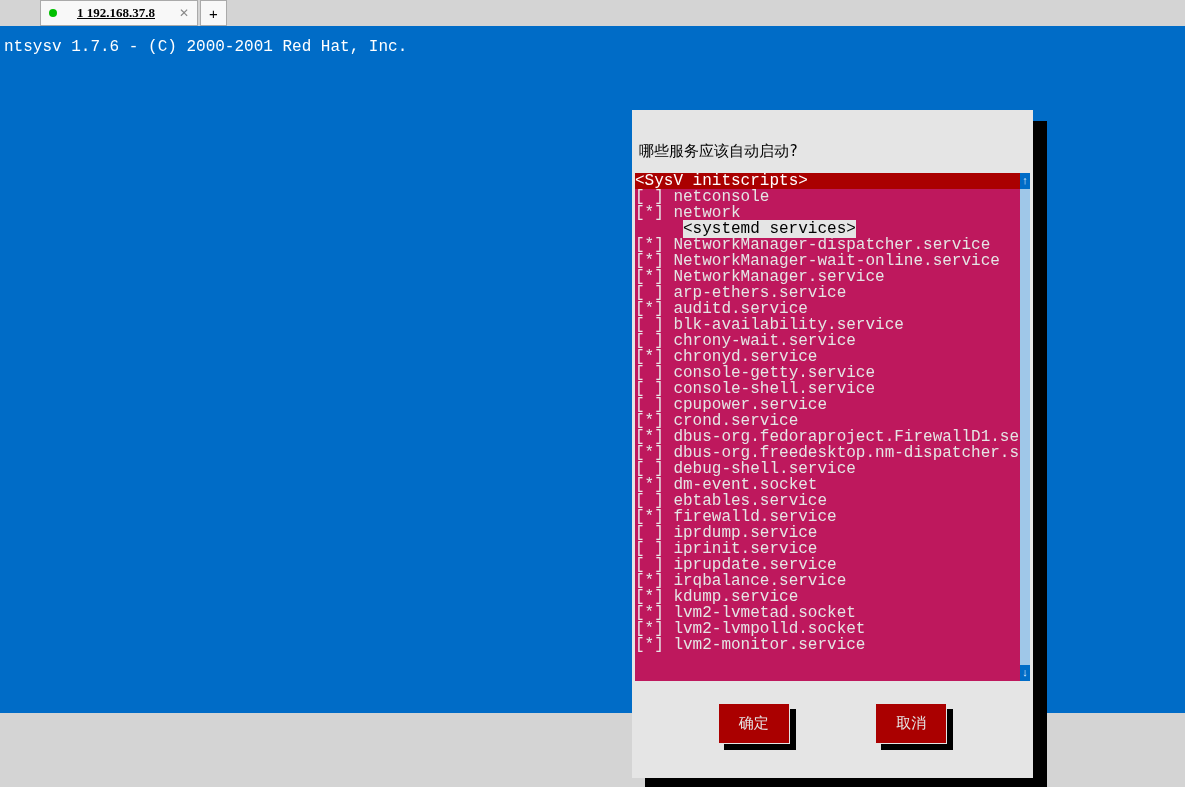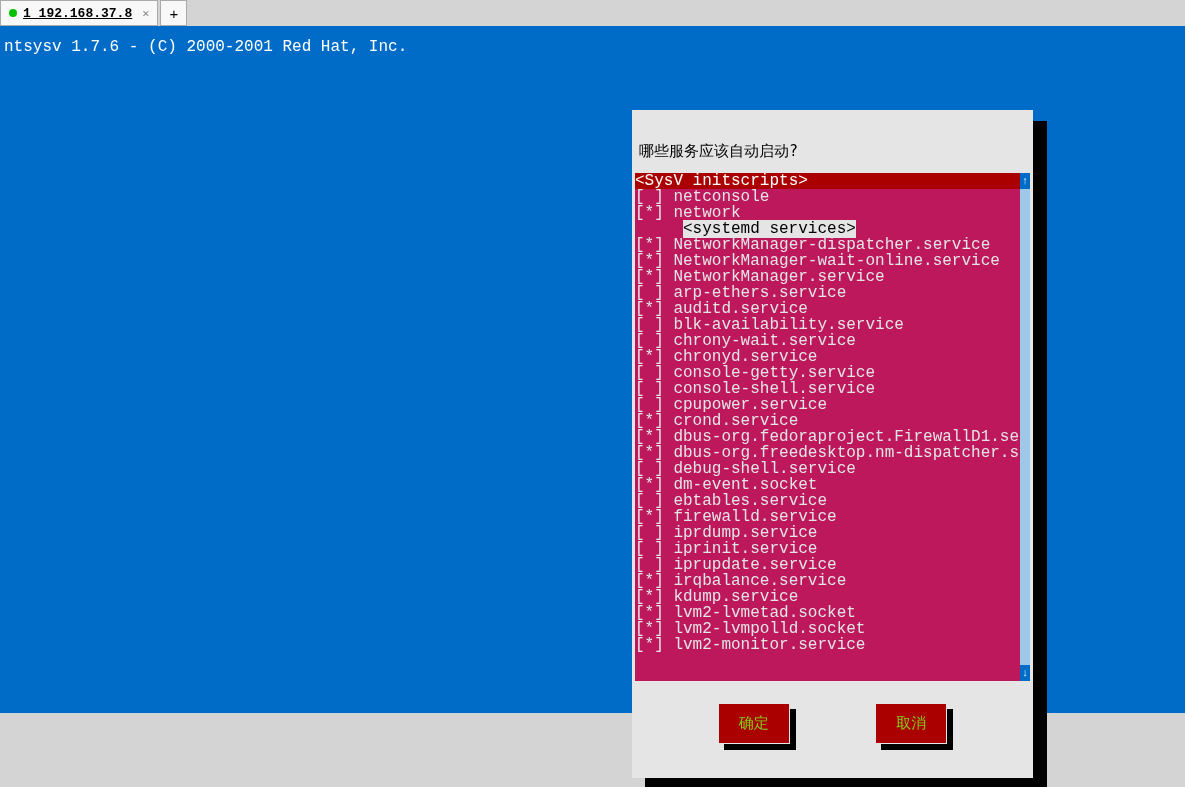--- a/index.html
+++ b/index.html
@@ -17,24 +17,25 @@
     height: 26px;
     display: flex;
     align-items: stretch;
   }
   .tab {
     background: #f8f8f8;
     border: 1px solid #aaa;
     padding: 2px 8px;
     display: flex;
     align-items: center;
-    gap: 6px;
-    font-family: Liberation Mono, monospace;
+    gap: 20px;
+    font-family: Liberation Serif, serif;
     font-size: 13px;
     cursor: pointer;
+    margin-left: 40px;
   }
   .tab .status-dot {
     width: 8px; height: 8px; border-radius: 50%;
     background: #00c000;
   }
   .tab .title { font-weight: bold; text-decoration: underline; color: #000; }
   .tab .close { color: #888; font-size: 12px; margin-left: 4px; cursor: pointer; }
   .newtab {
     background: #f8f8f8;
     border: 1px solid #aaa;
@@ -135,21 +136,21 @@
   }
   .btn-shadow-wrap { position: relative; }
   .btn-shadow {
     position: absolute;
     left: 6px; top: 6px;
     width: 100%; height: 100%;
     background: #000;
   }
   .btn {
     background: #aa0000;
-    color: #84cc16;
+    color: #e5e5e5;
     border: 1px solid #e5e5e5;
     padding: 10px 20px;
     position: relative;
     font-family: "Microsoft YaHei", monospace;
     font-size: 15px;
     cursor: pointer;
   }
 </style>
 </head>
 <body>

